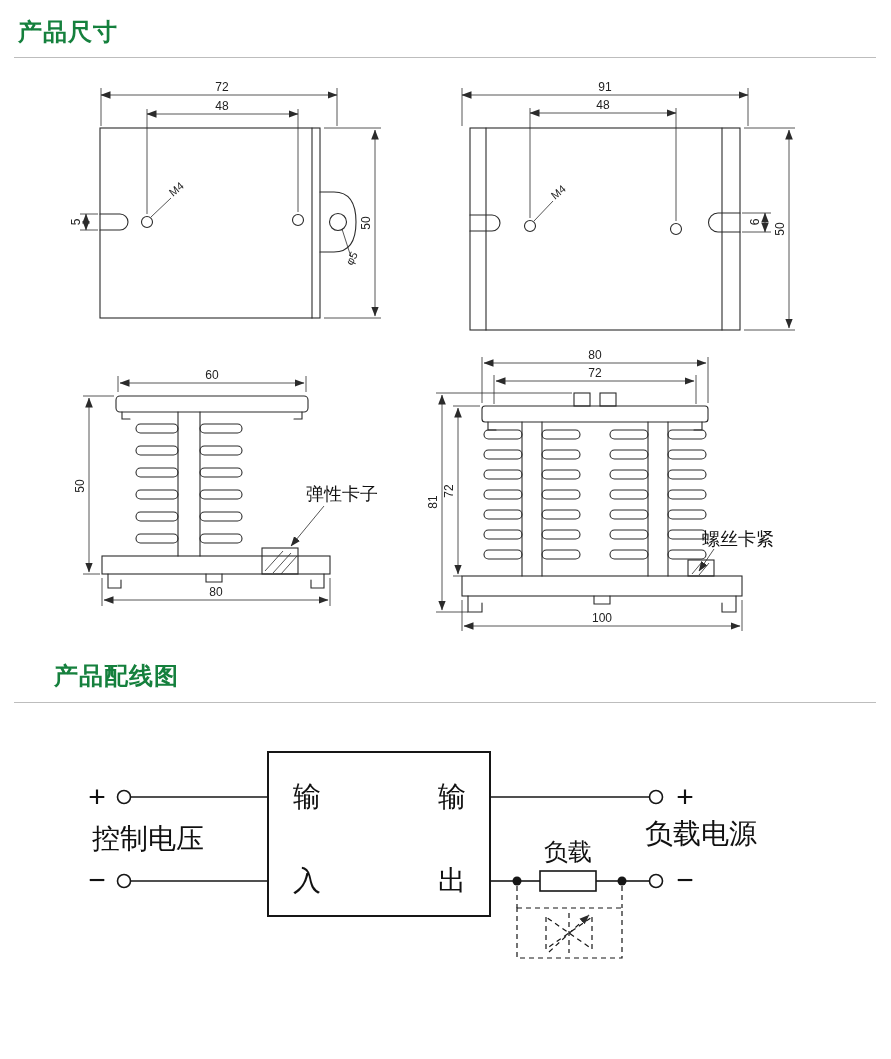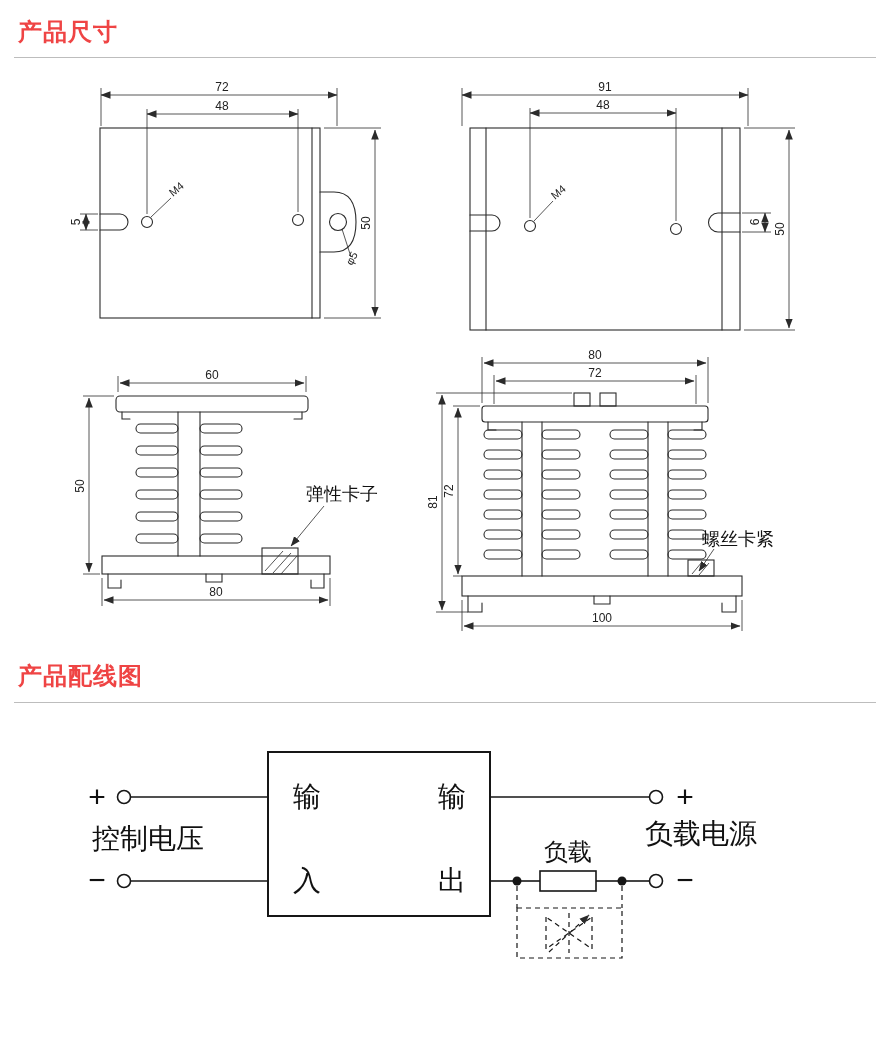--- a/index.html
+++ b/index.html
@@ -3,24 +3,24 @@
 <meta charset="utf-8">
 <style>
   * { margin:0; padding:0; box-sizing:border-box; }
   html,body { background:#ffffff; }
   body {
     width:891px; height:1059px; position:relative; overflow:hidden;
     font-family:"Liberation Sans", sans-serif;
   }
   .section-title {
     position:absolute; left:18px; font-size:24px; font-weight:bold;
-    color:#ef4444; letter-spacing:1px;
+    color:#15803d; letter-spacing:1px;
   }
   #title-dimensions { top:16px; }
-  #title-wiring { top:660px; }
+  #title-wiring { top:660px;margin-left:36px; }
   .rule { position:absolute; left:14px; width:862px; height:1px; background:#bdbdbd; }
   #rule-1 { top:57px; }
   #rule-2 { top:702px; }
   svg.canvas { position:absolute; left:0; top:0; }
 
   .ln  { stroke:#2b2b2b; stroke-width:1.1; fill:none; stroke-linecap:round; }
   .lnq { stroke:#2b2b2b; stroke-width:1.1; fill:none; }
   .dim { stroke:#2b2b2b; stroke-width:0.8; fill:none; }
   .hatch { stroke:#2b2b2b; stroke-width:0.8; fill:none; }
   .dsh { stroke:#161616; stroke-width:1.2; fill:none; stroke-dasharray:5 4; }

